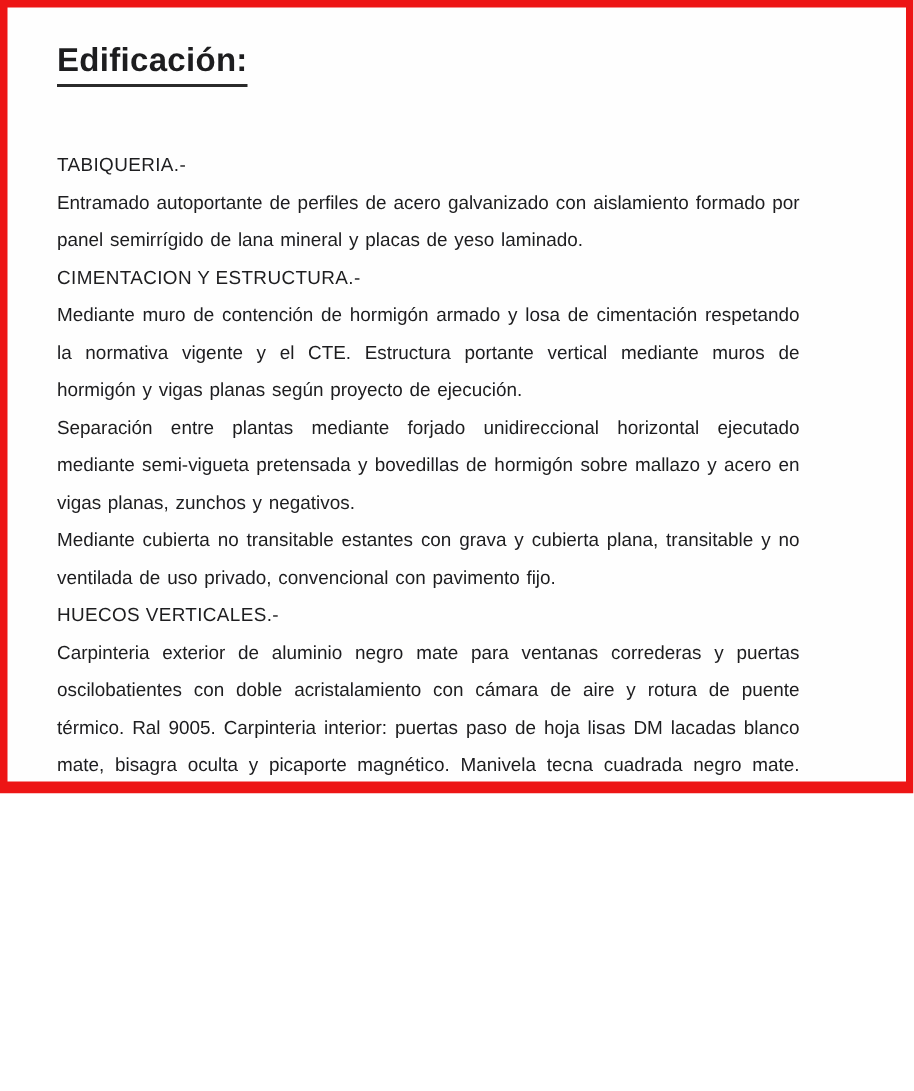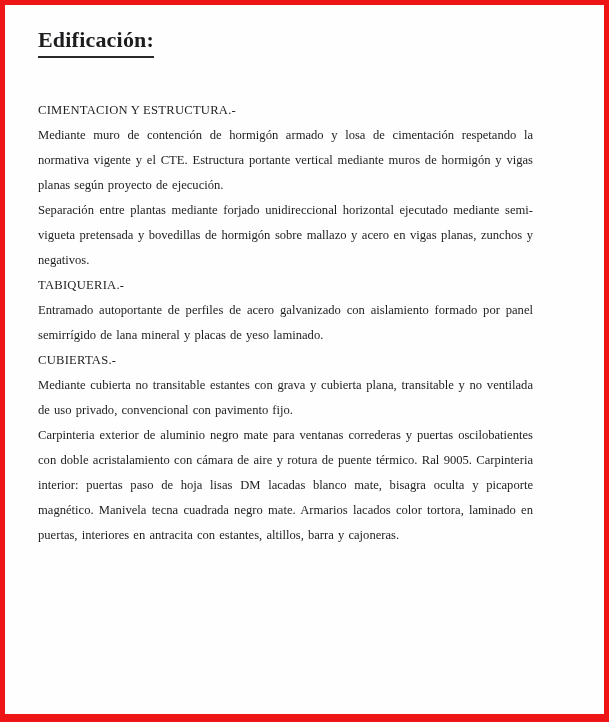--- a/index.html
+++ b/index.html
@@ -3,26 +3,26 @@
 <meta charset="utf-8">
 <style>
   html, body {
     margin: 0;
     padding: 0;
     background: #ffffff;
   }
   .page {
     position: relative;
     width: 609px;
-    height: 722px;
+    height: 529px;
     box-sizing: border-box;
     border: 5px solid #ed1515;
     border-bottom-width: 8px;
     background: #fefefe;
-    font-family: Liberation Serif, serif;
+    font-family: Liberation Sans, sans-serif;
     color: #1d1d1f;
     overflow: hidden;
   }
   .content {
     padding: 22px 71px 0 33px;
   }
   .doc-title {
     display: inline-block;
     font-size: 22px;
     font-weight: 700;
@@ -53,36 +53,36 @@
 <body>
 
 <div class="page">
   <div class="content">
 
     <div class="title-wrap">
       <h1 class="doc-title">Edificación:</h1>
     </div>
 
     <section>
+      <h2 class="section-heading">TABIQUERIA.-</h2>
+      <p class="para">Entramado autoportante de perfiles de acero galvanizado con aislamiento formado por panel semirrígido de lana mineral y placas de yeso laminado.</p>
+    </section>
+
+    <section>
       <h2 class="section-heading">CIMENTACION Y ESTRUCTURA.-</h2>
       <p class="para">Mediante muro de contención de hormigón armado y losa de cimentación respetando la normativa vigente y el CTE. Estructura portante vertical mediante muros de hormigón y vigas planas según proyecto de ejecución.</p>
       <p class="para">Separación entre plantas mediante forjado unidireccional horizontal ejecutado mediante semi-vigueta pretensada y bovedillas de hormigón sobre mallazo y acero en vigas planas, zunchos y negativos.</p>
     </section>
 
     <section>
-      <h2 class="section-heading">TABIQUERIA.-</h2>
-      <p class="para">Entramado autoportante de perfiles de acero galvanizado con aislamiento formado por panel semirrígido de lana mineral y placas de yeso laminado.</p>
     </section>
 
     <section>
-    </section>
-
-    <section>
-      <h2 class="section-heading">CUBIERTAS.-</h2>
       <p class="para">Mediante cubierta no transitable estantes con grava y cubierta plana, transitable y no ventilada de uso privado, convencional con pavimento fijo.</p>
     </section>
 
     <section>
+      <h2 class="section-heading">HUECOS VERTICALES.-</h2>
       <p class="para">Carpinteria exterior de aluminio negro mate para ventanas correderas y puertas oscilobatientes con doble acristalamiento con cámara de aire y rotura de puente térmico. Ral 9005.  Carpinteria interior: puertas paso de hoja lisas DM lacadas blanco mate, bisagra oculta y picaporte magnético. Manivela tecna cuadrada negro mate. Armarios lacados color tortora, laminado en puertas, interiores en antracita con estantes, altillos, barra y cajoneras.</p>
     </section>
 
   </div>
 </div>
 
 </body></html>

